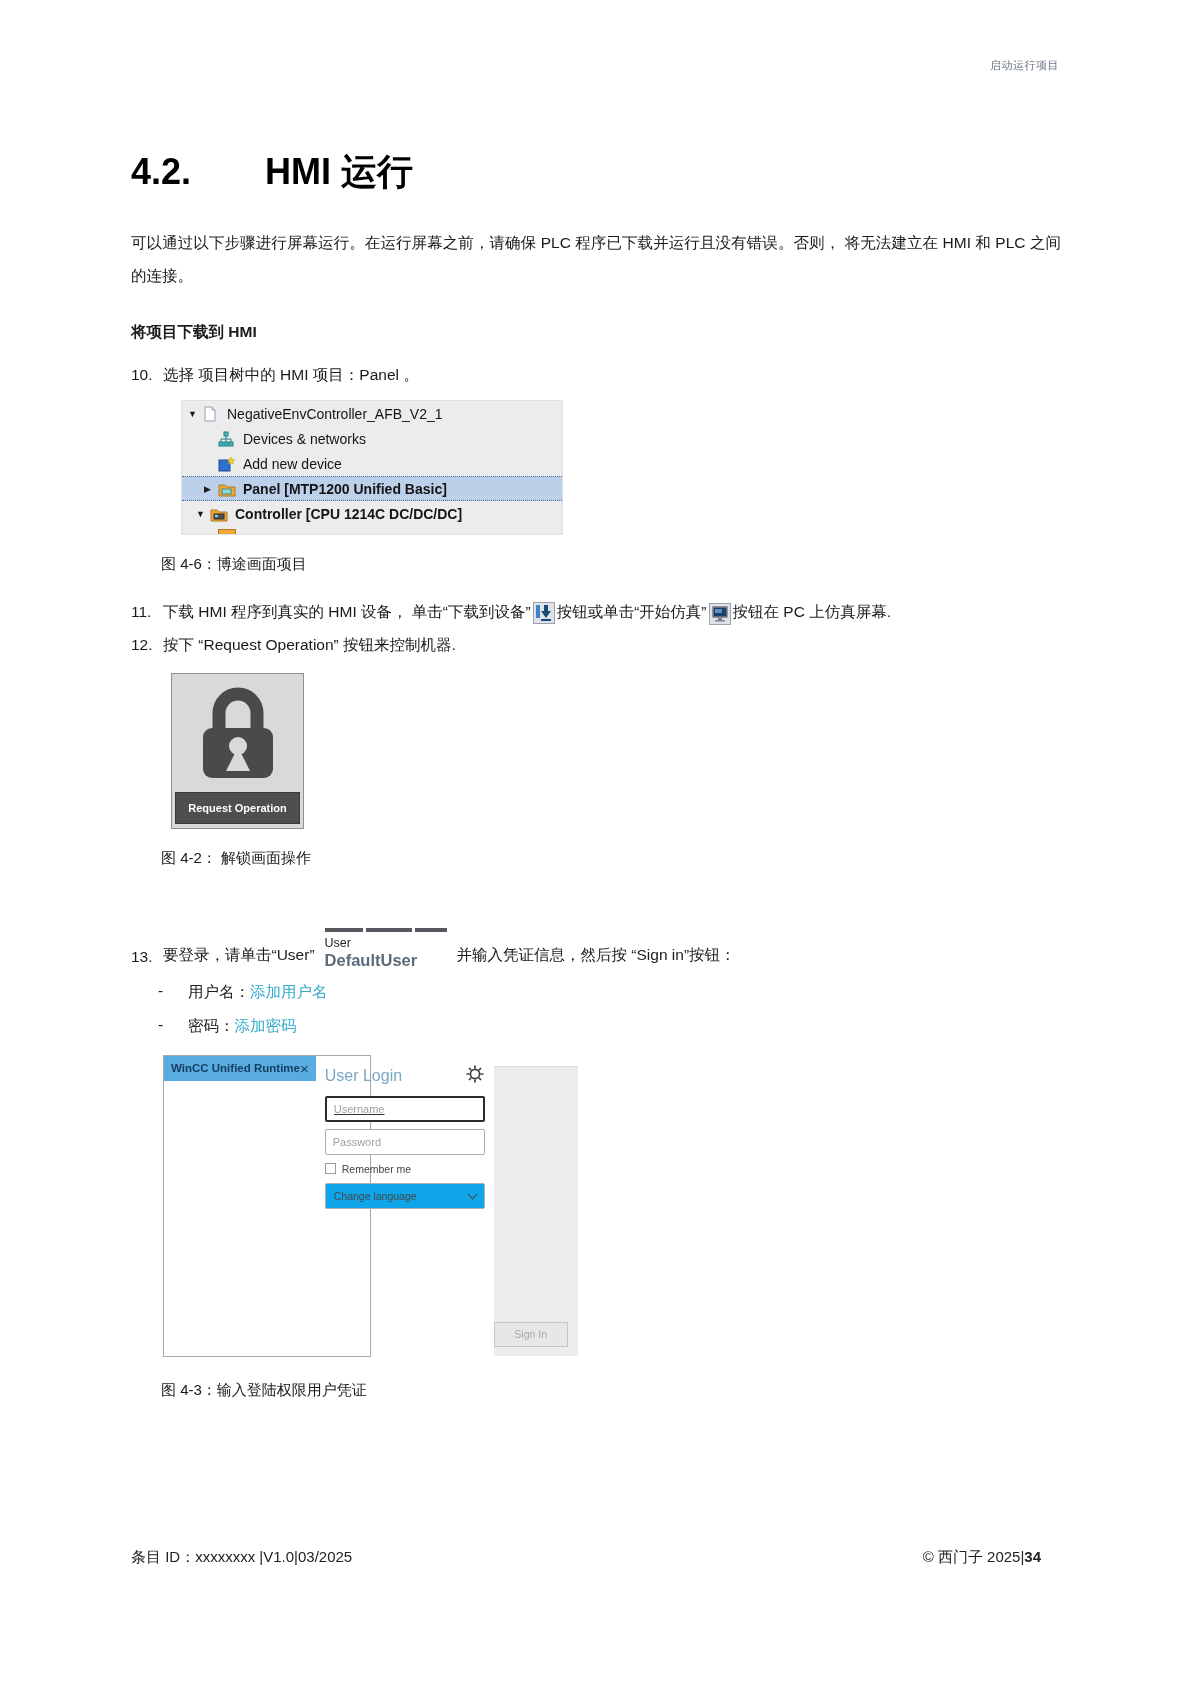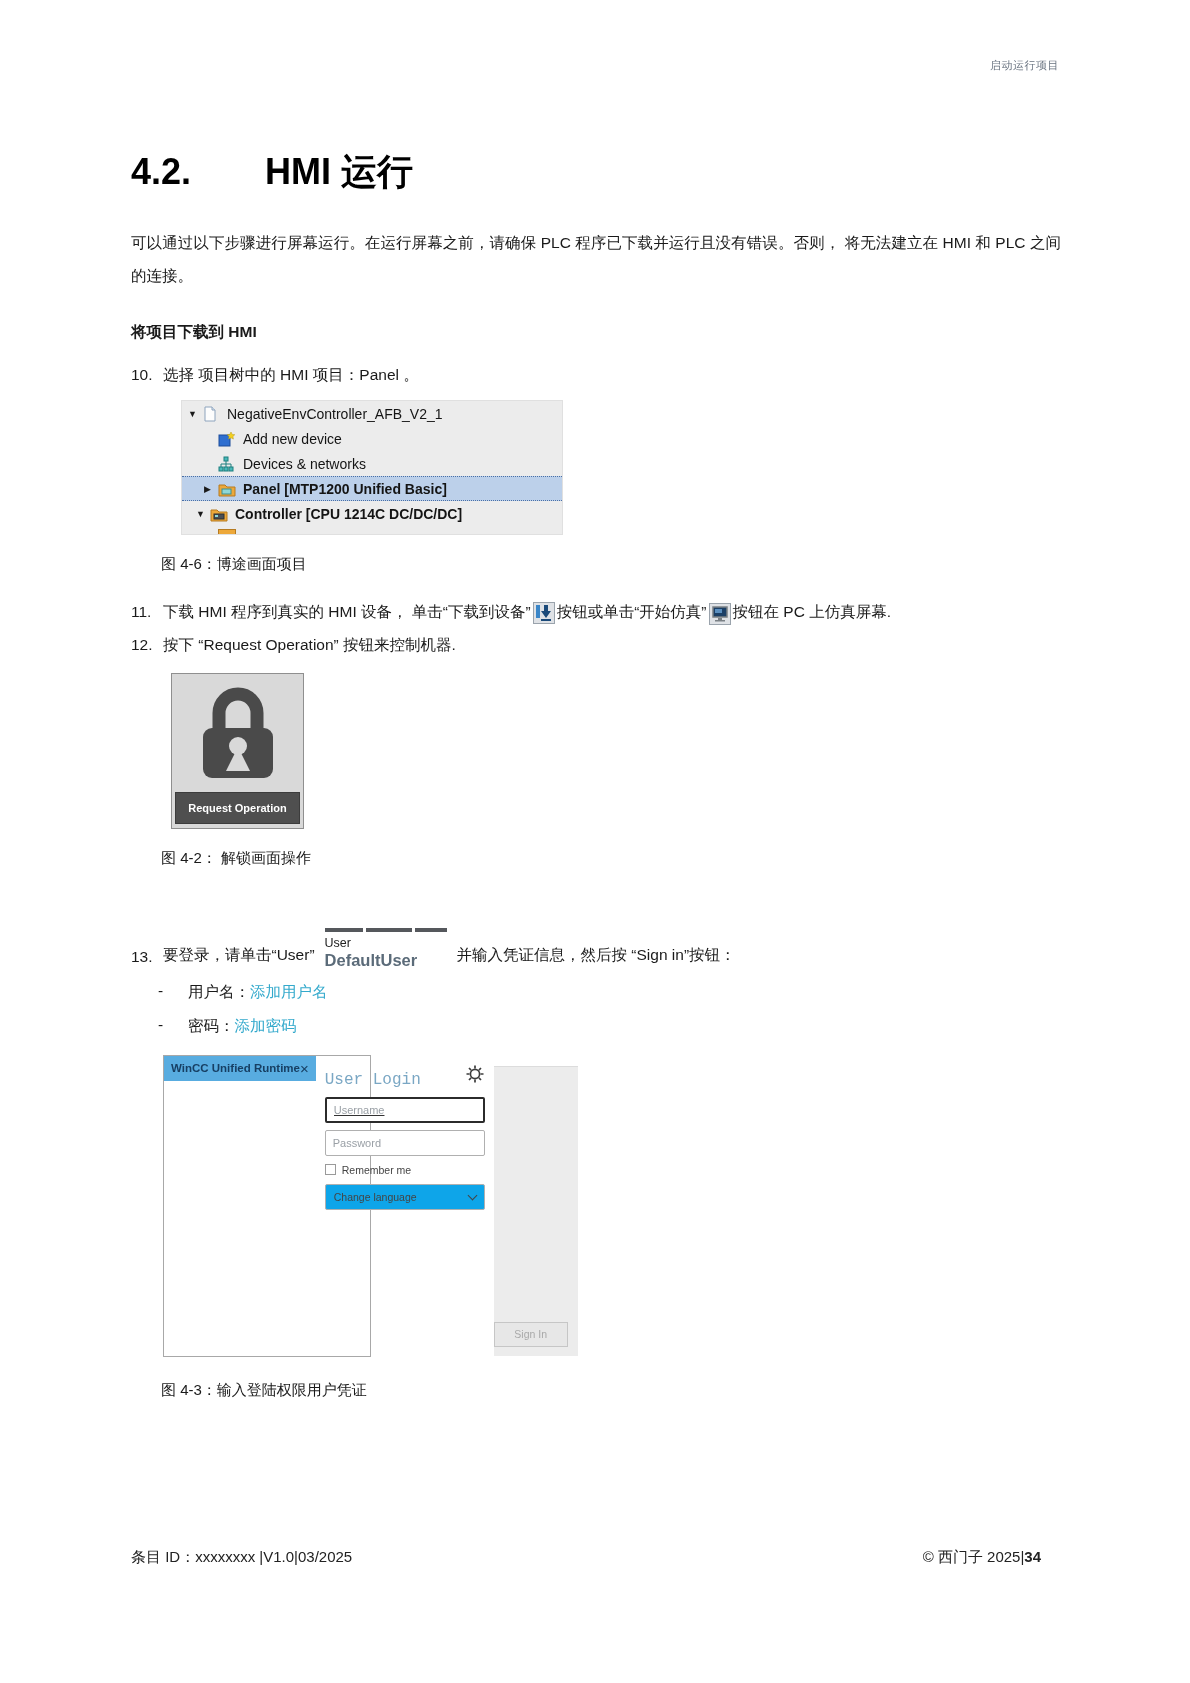--- a/index.html
+++ b/index.html
@@ -95,21 +95,21 @@
     margin:18px 0 0 32px; width:208px; height:302px;
     border:1px solid #a8a8a8; display:flex; background:#ffffff;
   }
   .ld-titlebar {
     height:25px; background:#58ace0; display:flex; align-items:center;
     padding:0 7px; flex:none;
   }
   .ld-title { font-size:11.5px; font-weight:bold; color:#173f63; flex:1; }
   .ld-close { color:#173f63; font-size:15px; line-height:1; cursor:default; }
   .ld-body { padding:8px 9px 0 9px; flex:none; }
-  .ld-head-row { display:flex; align-items:flex-end; margin-bottom:8px;font-family:Liberation Mono, monospace; }
+  .ld-head-row { display:flex; align-items:center; margin-bottom:8px; }
   .ld-heading { flex:1; font-size:16px; color:#7aa7c4; }
   .ld-input { display:block; width:100%; height:26px; font-size:11px; color:#333;
     font-family:"Liberation Sans","DejaVu Sans",sans-serif; padding:0 7px; border-radius:2px; }
   .ld-input::placeholder { color:#9aa0a6; }
   .ld-user { border:2px solid #2b2b2b; margin-bottom:7px;text-decoration:underline; }
   .ld-pass { border:1px solid #b0b0b0; margin-bottom:8px; }
   .ld-remember { display:flex; align-items:center; font-size:10.5px; color:#444; margin-bottom:8px; }
   .ld-checkbox { width:11px; height:11px; border:1px solid #9a9a9a; background:#fff; margin-right:6px; flex:none; }
   .ld-select {
     height:26px; border:1px solid #b0b0b0; border-radius:2px; background:#0ea5e9;
@@ -162,38 +162,38 @@
         <span class="ticon">
           <svg width="16" height="16" viewBox="0 0 16 16">
               <path d="M3 1 h7 l3 3 v11 h-10 z" fill="#fdfdfd" stroke="#8ea4bd"></path>
               <path d="M10 1 v3 h3" fill="#dce6f2" stroke="#8ea4bd"></path>
             </svg>
         </span>
         <span class="tlabel">NegativeEnvController_AFB_V2_1</span>
       </div>
       <div class="tree-row indent1">
         <span class="ticon">
-          <svg width="18" height="16" viewBox="0 0 18 16">
-              <rect x="1" y="4" width="11" height="11" fill="#2f6fd0" stroke="#1c4c9a"></rect>
-              <path d="M13 1 l1.2 2.4 2.6.3 -1.9 1.8 .5 2.6 -2.4-1.3 -2.4 1.3 .5-2.6 -1.9-1.8 2.6-.3 z" fill="#f4d01f" stroke="#b89a10" stroke-width=".5"></path>
-            </svg>
-        </span>
-        <span class="tlabel">Add new device</span>
-      </div>
-      <div class="tree-row indent1">
-        <span class="ticon">
           <svg width="16" height="16" viewBox="0 0 16 16">
               <rect x="6" y="1" width="4" height="4" fill="#49b8b8" stroke="#1d7f7f"></rect>
               <path d="M8 5 v3 M3 8 h10 M3 8 v3 M8 8 v3 M13 8 v3" stroke="#1d7f7f" fill="none"></path>
               <rect x="1" y="11" width="4" height="4" fill="#49b8b8" stroke="#1d7f7f"></rect>
               <rect x="6" y="11" width="4" height="4" fill="#49b8b8" stroke="#1d7f7f"></rect>
               <rect x="11" y="11" width="4" height="4" fill="#49b8b8" stroke="#1d7f7f"></rect>
             </svg>
         </span>
         <span class="tlabel">Devices &amp; networks</span>
+      </div>
+      <div class="tree-row indent1">
+        <span class="ticon">
+          <svg width="18" height="16" viewBox="0 0 18 16">
+              <rect x="1" y="4" width="11" height="11" fill="#2f6fd0" stroke="#1c4c9a"></rect>
+              <path d="M13 1 l1.2 2.4 2.6.3 -1.9 1.8 .5 2.6 -2.4-1.3 -2.4 1.3 .5-2.6 -1.9-1.8 2.6-.3 z" fill="#f4d01f" stroke="#b89a10" stroke-width=".5"></path>
+            </svg>
+        </span>
+        <span class="tlabel">Add new device</span>
       </div>
       <div class="tree-row sel bold">
         <span class="caret">▶</span>
         <span class="ticon">
           <svg width="18" height="16" viewBox="0 0 18 16">
               <path d="M1 4 h6 l2 2 h8 v9 h-16 z" fill="#eda83a" stroke="#b57a20"></path>
               <rect x="4" y="8" width="9" height="5" fill="#8fd8d8" stroke="#3d8d8d"></rect>
             </svg>
         </span>
         <span class="tlabel">Panel [MTP1200 Unified Basic]</span>

